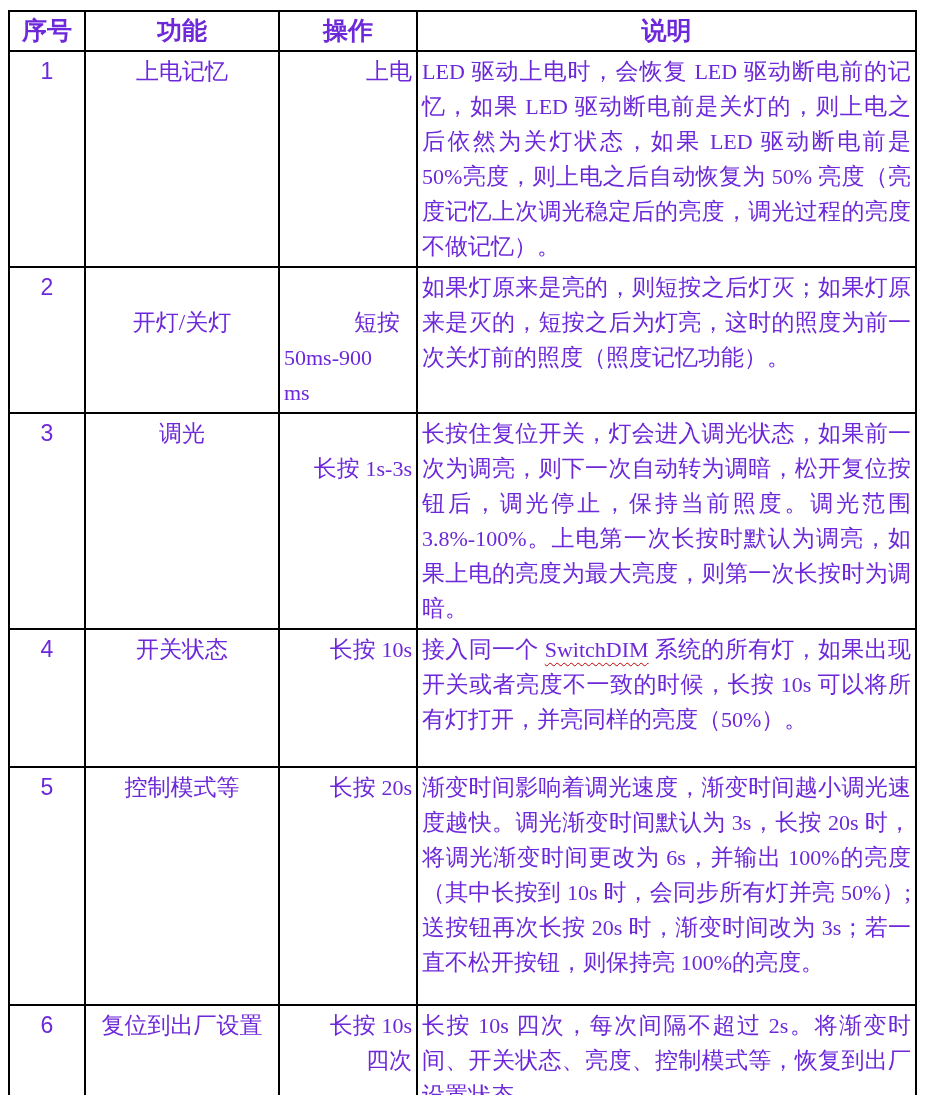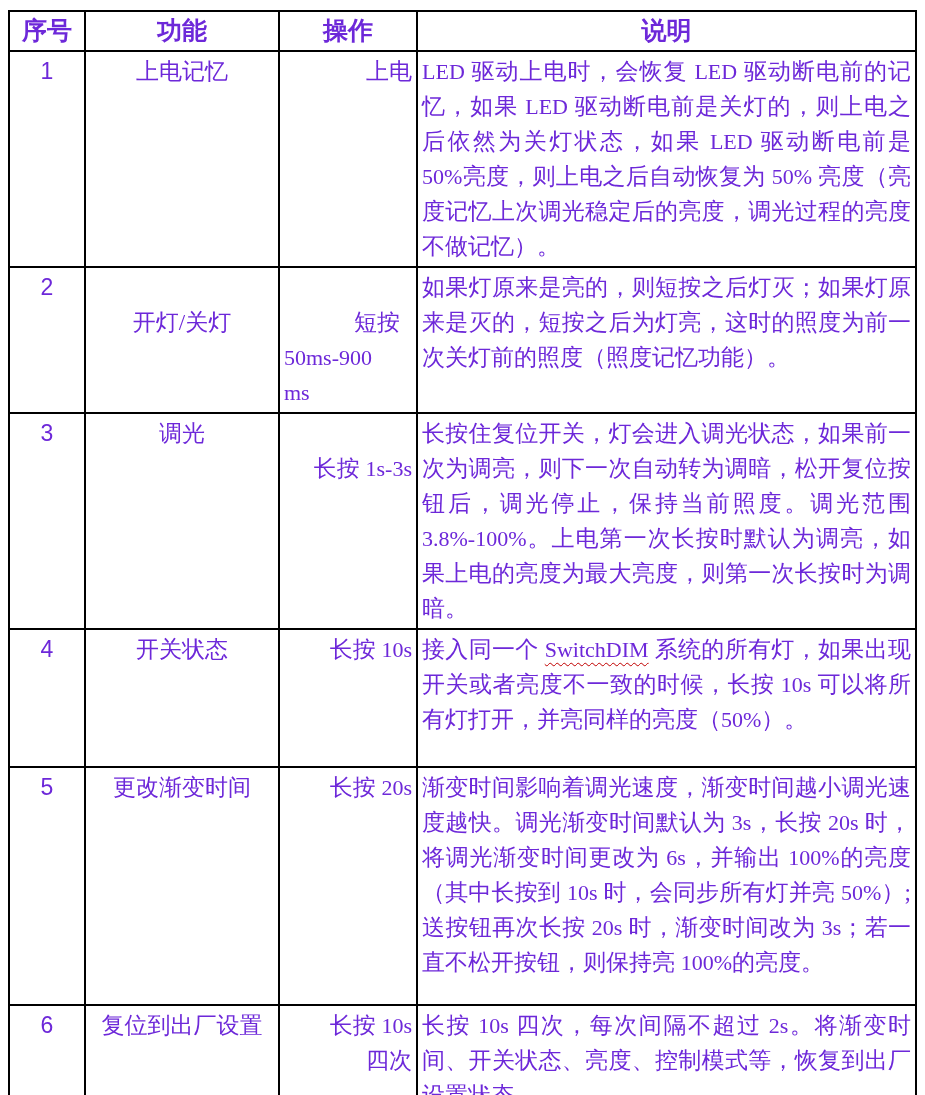--- a/index.html
+++ b/index.html
@@ -145,21 +145,21 @@
         <tr class="row-4">
           <td class="cell-seq">4</td>
           <td class="cell-func fmt">开关状态</td>
           <td class="cell-op">
             <span class="line fmt">长按 <span class="latin">10s</span></span>
           </td>
           <td class="cell-desc fmt">接入同一个 <span class="latin squiggle">SwitchDIM</span> 系统的所有灯，如果出现开关或者亮度不一致的时候，长按 <span class="latin">10s</span> 可以将所有灯打开，并亮同样的亮度（<span class="latin">50%</span>）。</td>
         </tr>
         <tr class="row-5">
           <td class="cell-seq">5</td>
-          <td class="cell-func fmt">更改渐变时间</td>
+          <td class="cell-func fmt">控制模式等</td>
           <td class="cell-op">
             <span class="line fmt">长按 <span class="latin">20s</span></span>
           </td>
           <td class="cell-desc fmt">渐变时间影响着调光速度，渐变时间越小调光速度越快。调光渐变时间默认为 <span class="latin">3s</span>，长按 <span class="latin">20s</span> 时，将调光渐变时间更改为 <span class="latin">6s</span>，并输出 <span class="latin">100%</span>的亮度（其中长按到 <span class="latin">10s</span> 时，会同步所有灯并亮 <span class="latin">50%</span>）;送按钮再次长按 <span class="latin">20s</span> 时，渐变时间改为 <span class="latin">3s</span>；若一直不松开按钮，则保持亮 <span class="latin">100%</span>的亮度。</td>
         </tr>
         <tr class="row-6">
           <td class="cell-seq">6</td>
           <td class="cell-func fmt">复位到出厂设置</td>
           <td class="cell-op">
             <span class="line fmt">长按 <span class="latin">10s</span></span>

